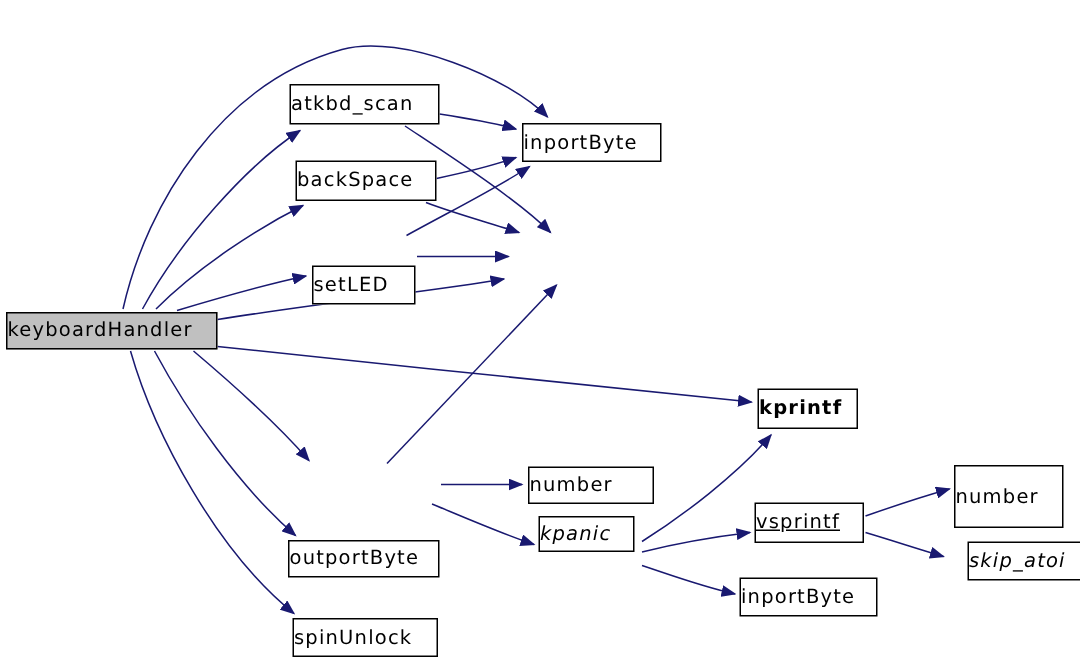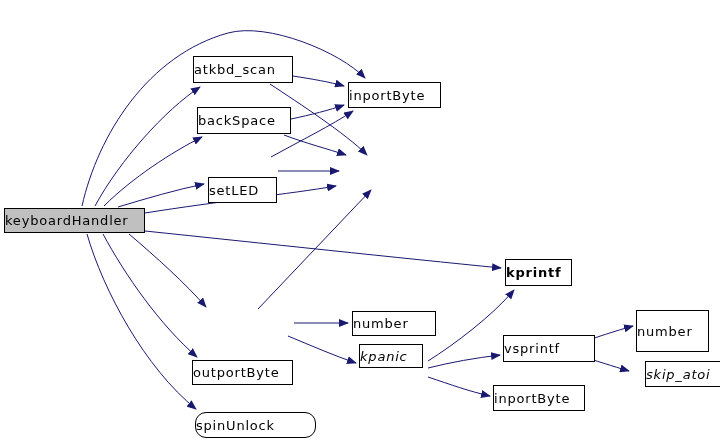--- a/index.html
+++ b/index.html
@@ -100,27 +100,27 @@
     </div>
     <div class="node" style="left: 505px; top: 259px; width: 67px; height: 27px; font-weight: bold;">
       <span>kprintf</span>
     </div>
     <div class="node" style="left: 352px; top: 311px; width: 84px; height: 25px;">
       <span>number</span>
     </div>
     <div class="node" style="left: 192px; top: 360px; width: 101px; height: 25px;">
       <span>outportByte</span>
     </div>
-    <div class="node" style="left: 195px; top: 412px; width: 121px; height: 26px; border-radius: 11px;">
+    <div class="node" style="left: 195px; top: 412px; width: 97px; height: 26px;">
       <span>spinUnlock</span>
     </div>
     <div class="node" style="left: 359px; top: 344px; width: 64px; height: 24px; font-style: italic;">
       <span>kpanic</span>
     </div>
-    <div class="node" style="left: 503px; top: 335px; width: 92px; height: 27px;">
+    <div class="node" style="left: 503px; top: 335px; width: 73px; height: 27px; text-decoration: underline;">
       <span>vsprintf</span>
     </div>
     <div class="node" style="left: 493px; top: 385px; width: 92px; height: 26px;">
       <span>inportByte</span>
     </div>
     <div class="node" style="left: 636px; top: 310px; width: 73px; height: 42px;">
       <span>number</span>
     </div>
     <div class="node" style="left: 645px; top: 361px; width: 86px; height: 26px; font-style: italic;">
       <span>skip_atoi</span>

